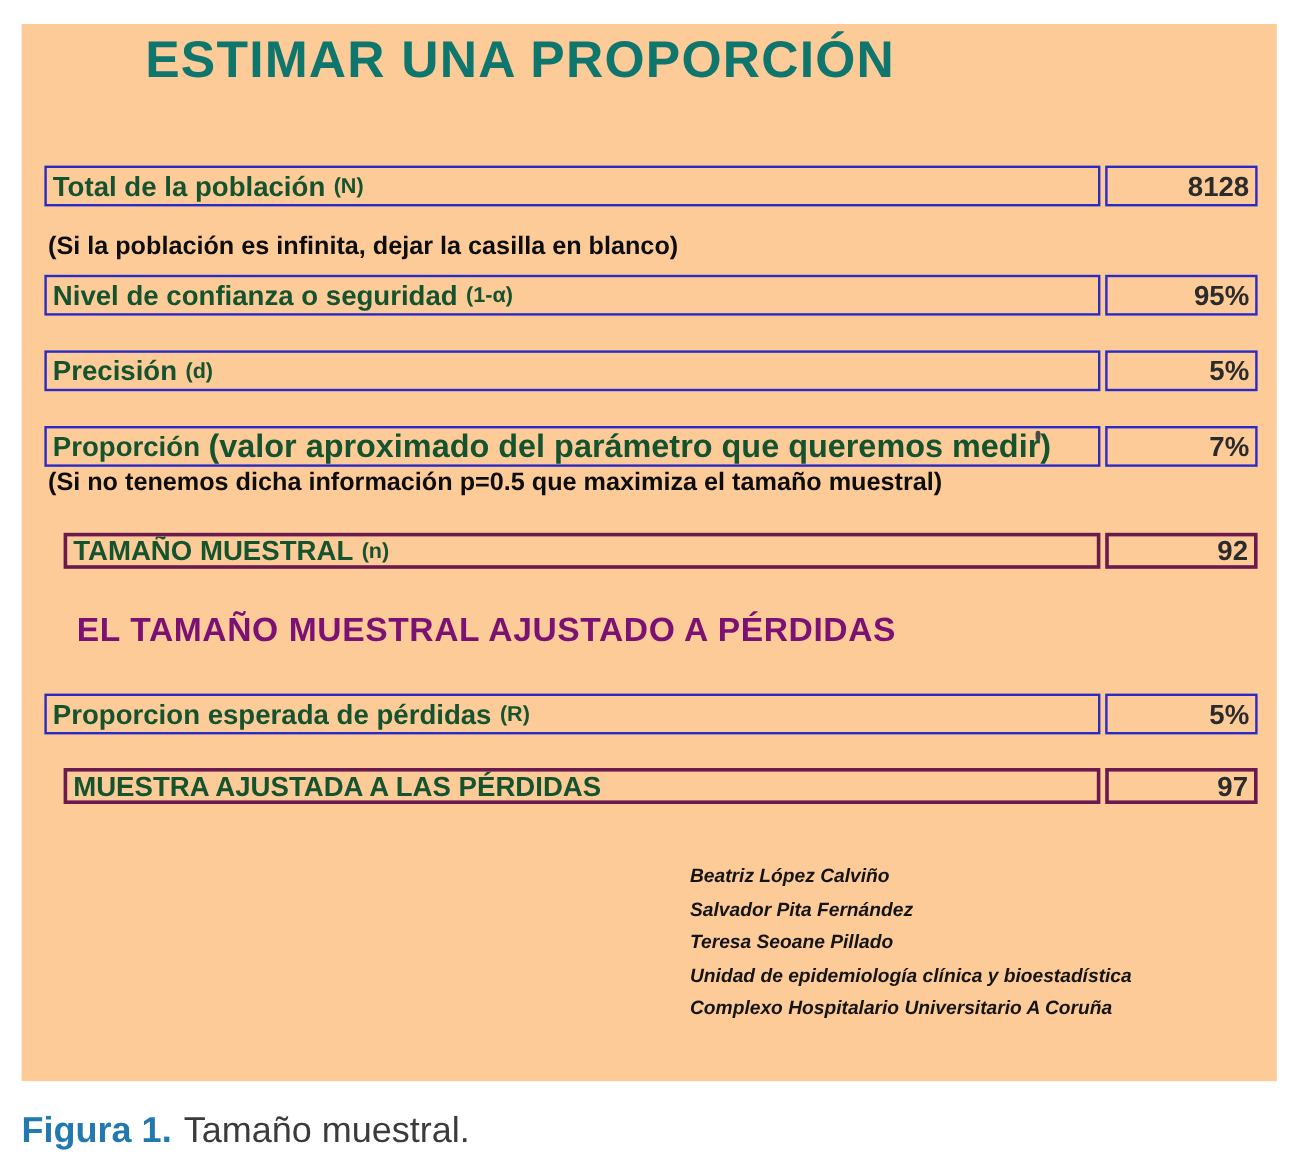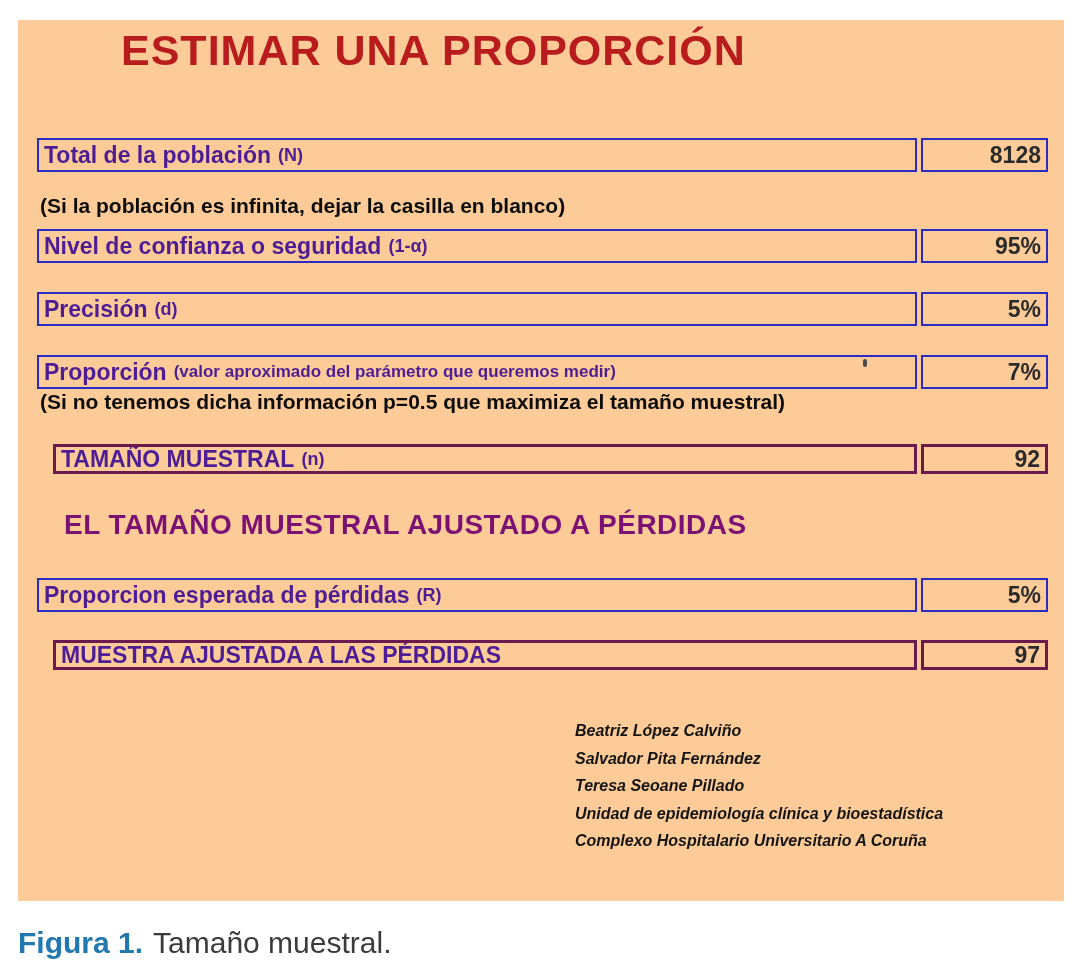--- a/index.html
+++ b/index.html
@@ -11,50 +11,50 @@
     overflow:hidden;
   }
   .panel{
     position:absolute;left:18px;top:20px;
     width:1046px;height:881px;
     background:#FDCB98;
   }
   .title-main{
     position:absolute;left:103px;top:6px;margin:0;
     font-size:43px;font-weight:bold;letter-spacing:1px;
-    color:#b91c1c;white-space:nowrap;
+    color:#0f766e;white-space:nowrap;
   }
   .title-adjusted{
     position:absolute;left:46px;top:489px;margin:0;
     font-size:28px;font-weight:bold;letter-spacing:0.5px;
     color:#7B1273;white-space:nowrap;
   }
   .calc-row{
     position:absolute;left:19px;width:1011px;height:34px;
     display:flex;gap:4px;box-sizing:border-box;
   }
   .calc-row .cell{
     box-sizing:border-box;display:flex;align-items:center;
     background:#FDCB98;
   }
   .calc-row .cell.label{
     flex:1;border:2px solid #2A2AC4;padding-left:5px;
-    color:#4c1d95;font-weight:bold;font-size:23px;
+    color:#14532d;font-weight:bold;font-size:23px;
     white-space:nowrap;overflow:hidden;position:relative;
   }
   .calc-row .cell.value{
     width:127px;border:2px solid #2A2AC4;
     justify-content:flex-end;padding-right:5px;
     color:#2B2B2B;font-size:23px;font-weight:bold;
   }
   .calc-row.result{height:30px;padding-left:16px;}
   .calc-row.result .cell.label{border:3px solid #6B1A4E;}
   .calc-row.result .cell.value{border:3px solid #6B1A4E;}
   .suffix{font-size:18px;margin-left:7px;font-weight:bold;}
-  .suffix.long{font-size:17px;}
+  .suffix.long{font-size:27px;}
   .note{
     position:absolute;left:22px;
     color:#0D0D0D;font-weight:bold;font-size:21px;white-space:nowrap;
   }
   .credits{
     position:absolute;left:557px;top:697px;
     color:#141414;font-weight:bold;font-style:italic;
     font-size:16px;line-height:27.5px;white-space:nowrap;
   }
   .stray-mark{

